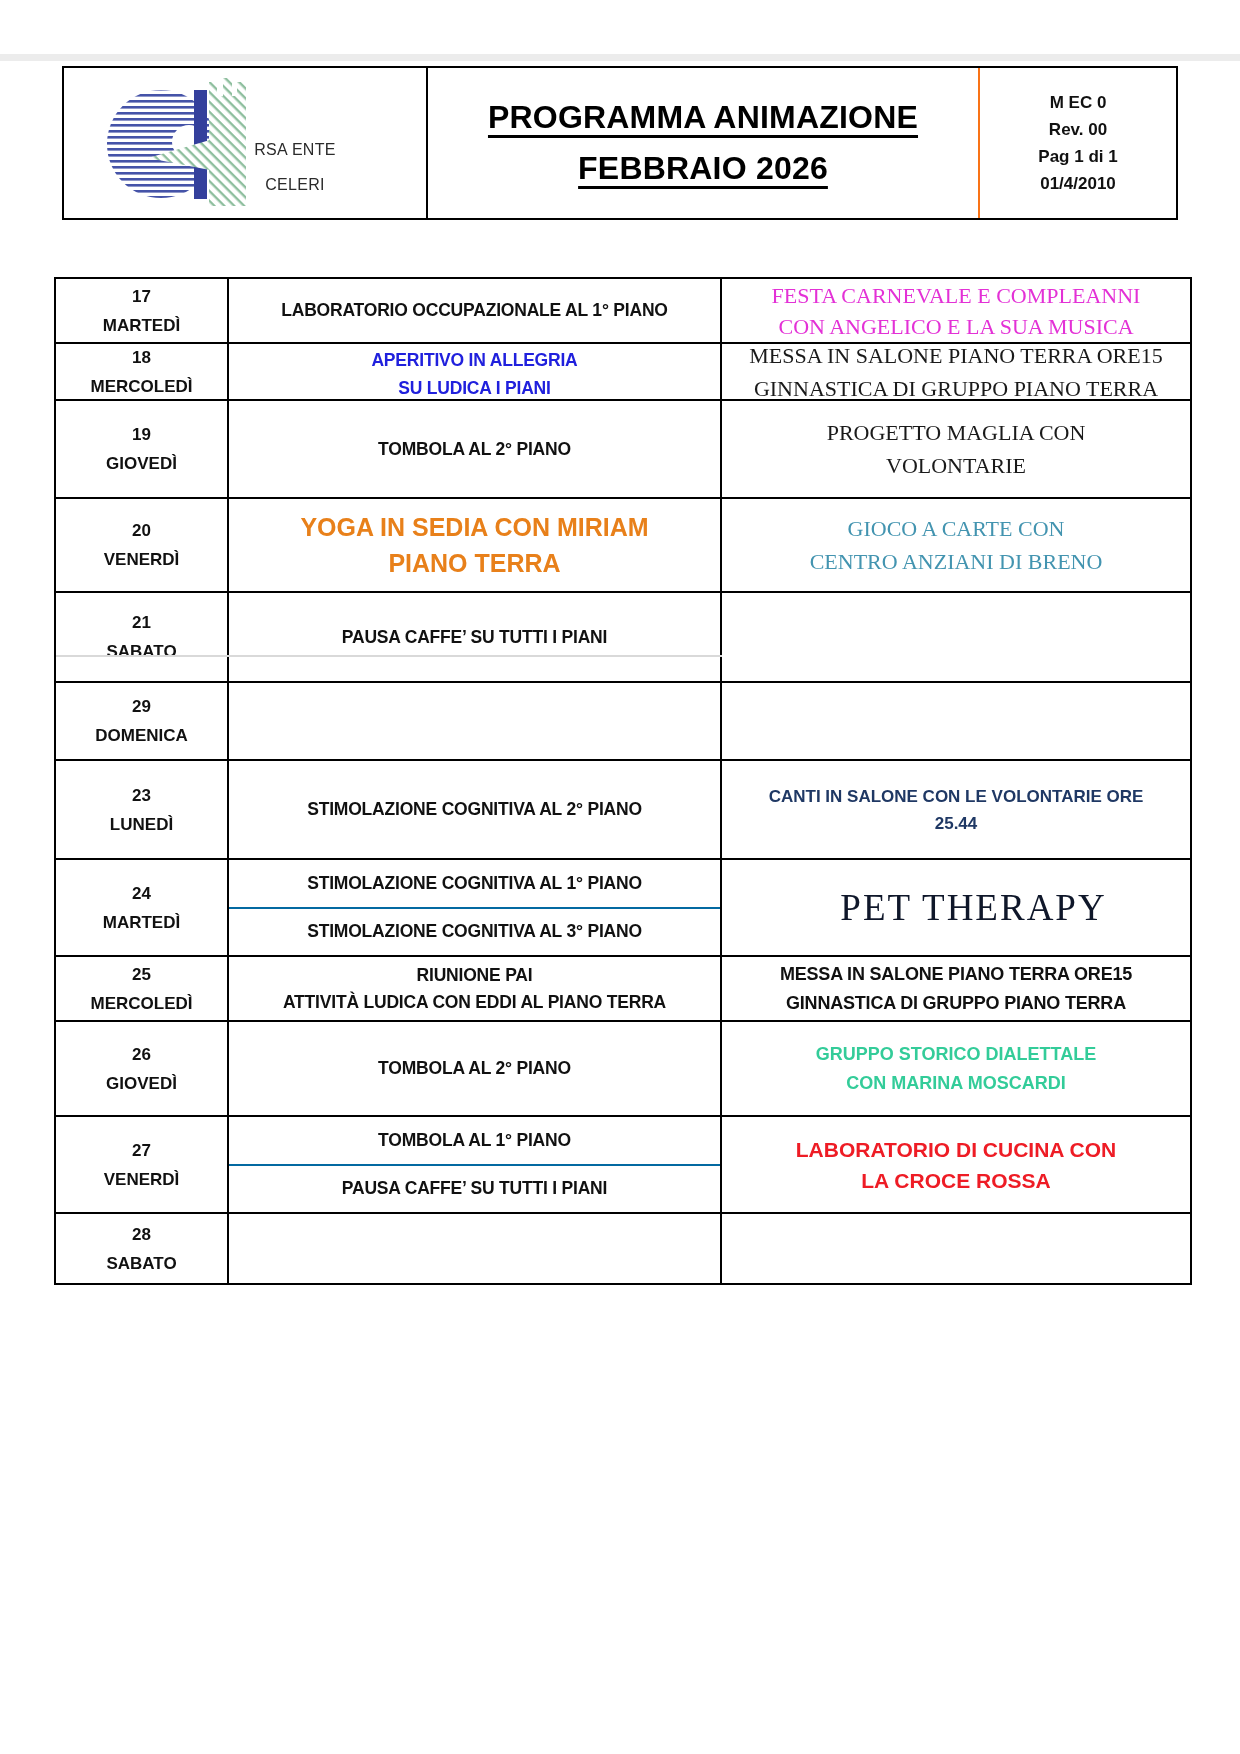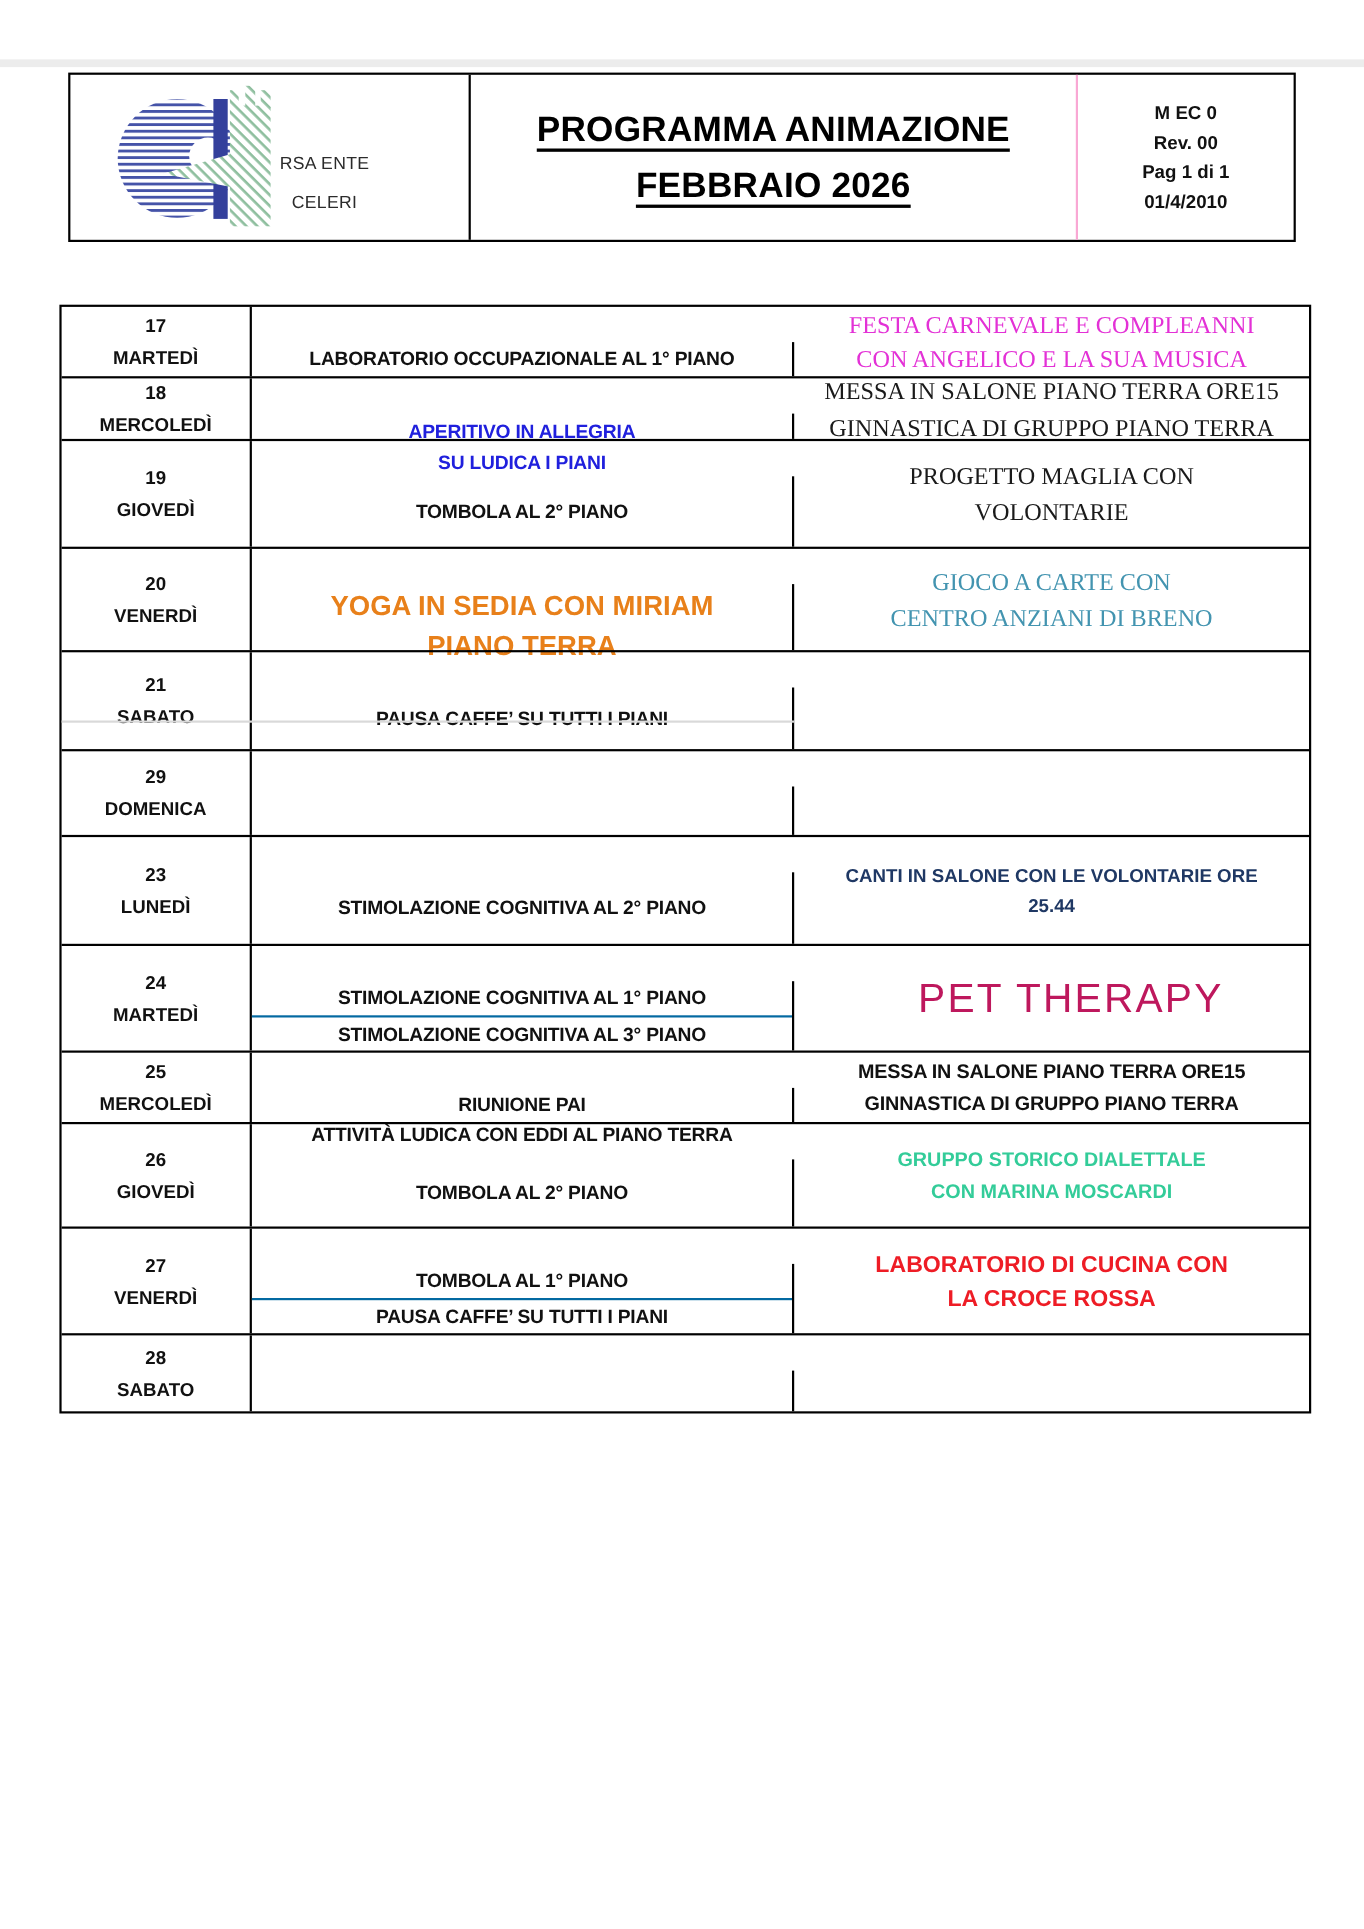--- a/index.html
+++ b/index.html
@@ -12,56 +12,56 @@
 
   
   .header {
     position:absolute; left:62px; top:66px; width:1116px; height:154px;
     border:2px solid #000; display:flex;
   }
   .logo-section { width:338px; border-right:2px solid #000; position:relative;margin-left:26px; }
   .logo-svg { position:absolute; left:16px; top:8px; }
   .logo-text { position:absolute; left:150px; top:64px; width:110px; text-align:center;
                font-size:16px; line-height:35px; color:#2b2b2b; letter-spacing:.3px; }
-  .title-section { flex:1; border-right:2px solid #f9a8d4; display:flex; flex-direction:column;
+  .title-section { flex:1; border-right:2px solid #f97316; display:flex; flex-direction:column;
                    align-items:center; justify-content:center; gap:14px; }
   .title-line { font-size:32px; font-weight:bold; color:#000; letter-spacing:.2px;
                 text-decoration:underline; text-decoration-thickness:3px; text-underline-offset:7px; }
   .info-section { width:196px; display:flex; flex-direction:column; align-items:center;
                   justify-content:center; font-weight:bold; font-size:17px; line-height:27px; color:#111; }
 
   
   .calendar { position:absolute; left:54px; top:277px; width:1138px; border:2px solid #000; background:#fff; }
   .row { display:flex; position:relative; }
   .row + .row { border-top:2px solid #000; }
   .row-0{height:63px} .row-1{height:57px} .row-2{height:98px} .row-3{height:94px}
   .row-4{height:90px} .row-5{height:78px} .row-6{height:99px; border-top-width:4px}
   .row-7{height:97px} .row-8{height:65px; border-top-width:3px} .row-9{height:95px}
   .row-10{height:97px; border-top-width:4px} .row-11{height:71px}
   .row-4::after { content:""; position:absolute; left:0; top:62px; width:666px; height:2px;
                   background:#d9d9d9; }
 
   .cell-date { width:173px; border-right:2px solid #000; display:flex; flex-direction:column;
                align-items:center; justify-content:center; text-align:center;
                font-weight:bold; font-size:17px; line-height:29px; color:#111; }
-  .cell-mid  { width:493px; border-right:2px solid #000; display:flex; flex-direction:column;margin-top:32px; }
+  .cell-mid  { width:493px; border-right:2px solid #000; display:flex; flex-direction:column; }
   .cell-event{ flex:1; display:flex; align-items:center; justify-content:center; text-align:center; padding:2px 8px; }
   .sub { flex:1; display:flex; align-items:center; justify-content:center; text-align:center; padding:2px 8px; }
   .sub + .sub { border-top:2px solid #0369a1; }
   .txt { white-space:pre-line; }
 
   
   .style-black   { font-weight:bold; font-size:17.5px; line-height:27px; color:#111; letter-spacing:-.2px; }
   .style-blue    { font-weight:bold; font-size:17.5px; line-height:28px; color:#2020dd; letter-spacing:-.2px; }
   .style-orange  { font-weight:bold; font-size:25px;  line-height:36px; color:#e8801a; }
   .style-magenta { font-family:"Liberation Serif",serif; font-size:22px; line-height:31px; color:#e331d6; }
   .style-serif   { font-family:"Liberation Serif",serif; font-size:22px; line-height:33px; color:#1a1a1a; }
   .style-teal    { font-family:"Liberation Serif",serif; font-size:22px; line-height:33px; color:#4394b0; }
   .style-navy    { font-weight:bold; font-size:17px; line-height:27px; color:#1f3864; }
-  .style-petred  { font-family:Liberation Sans, sans-serif; font-size:37px; line-height:40px; color:#be185d; letter-spacing:2px;margin-left:35px; }
+  .style-petred  { font-family:Liberation Serif, serif; font-size:37px; line-height:40px; color:#0f172a; letter-spacing:2px;margin-left:35px; }
   .style-green   { font-weight:bold; font-size:18px; line-height:29px; color:#33cc99; }
   .style-red     { font-weight:bold; font-size:21px; line-height:31px; color:#ee1c25; }
   .style-blacksans { font-weight:bold; font-size:18px; line-height:29px; color:#111; letter-spacing:-.2px; }
 </style>
 </head>
 <body>
 
 <div class="page">
   <div class="top-scan-line"></div>
 

